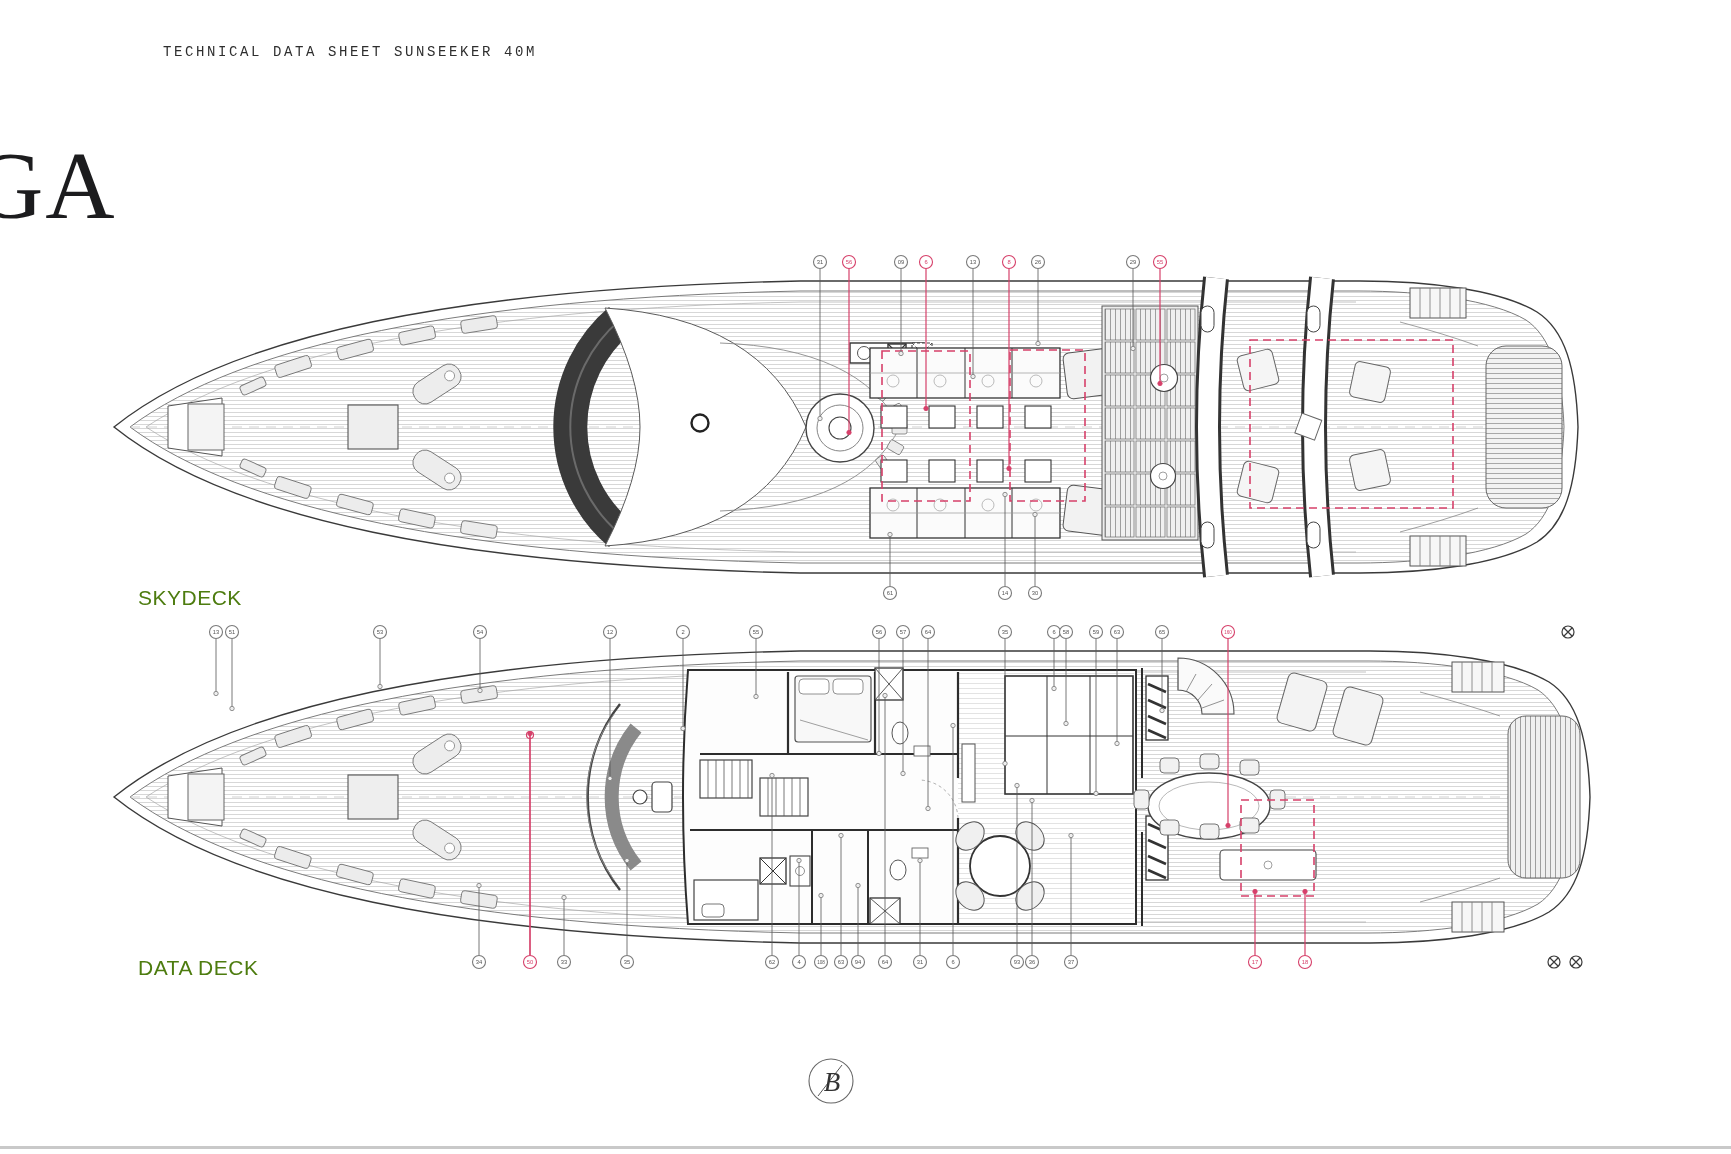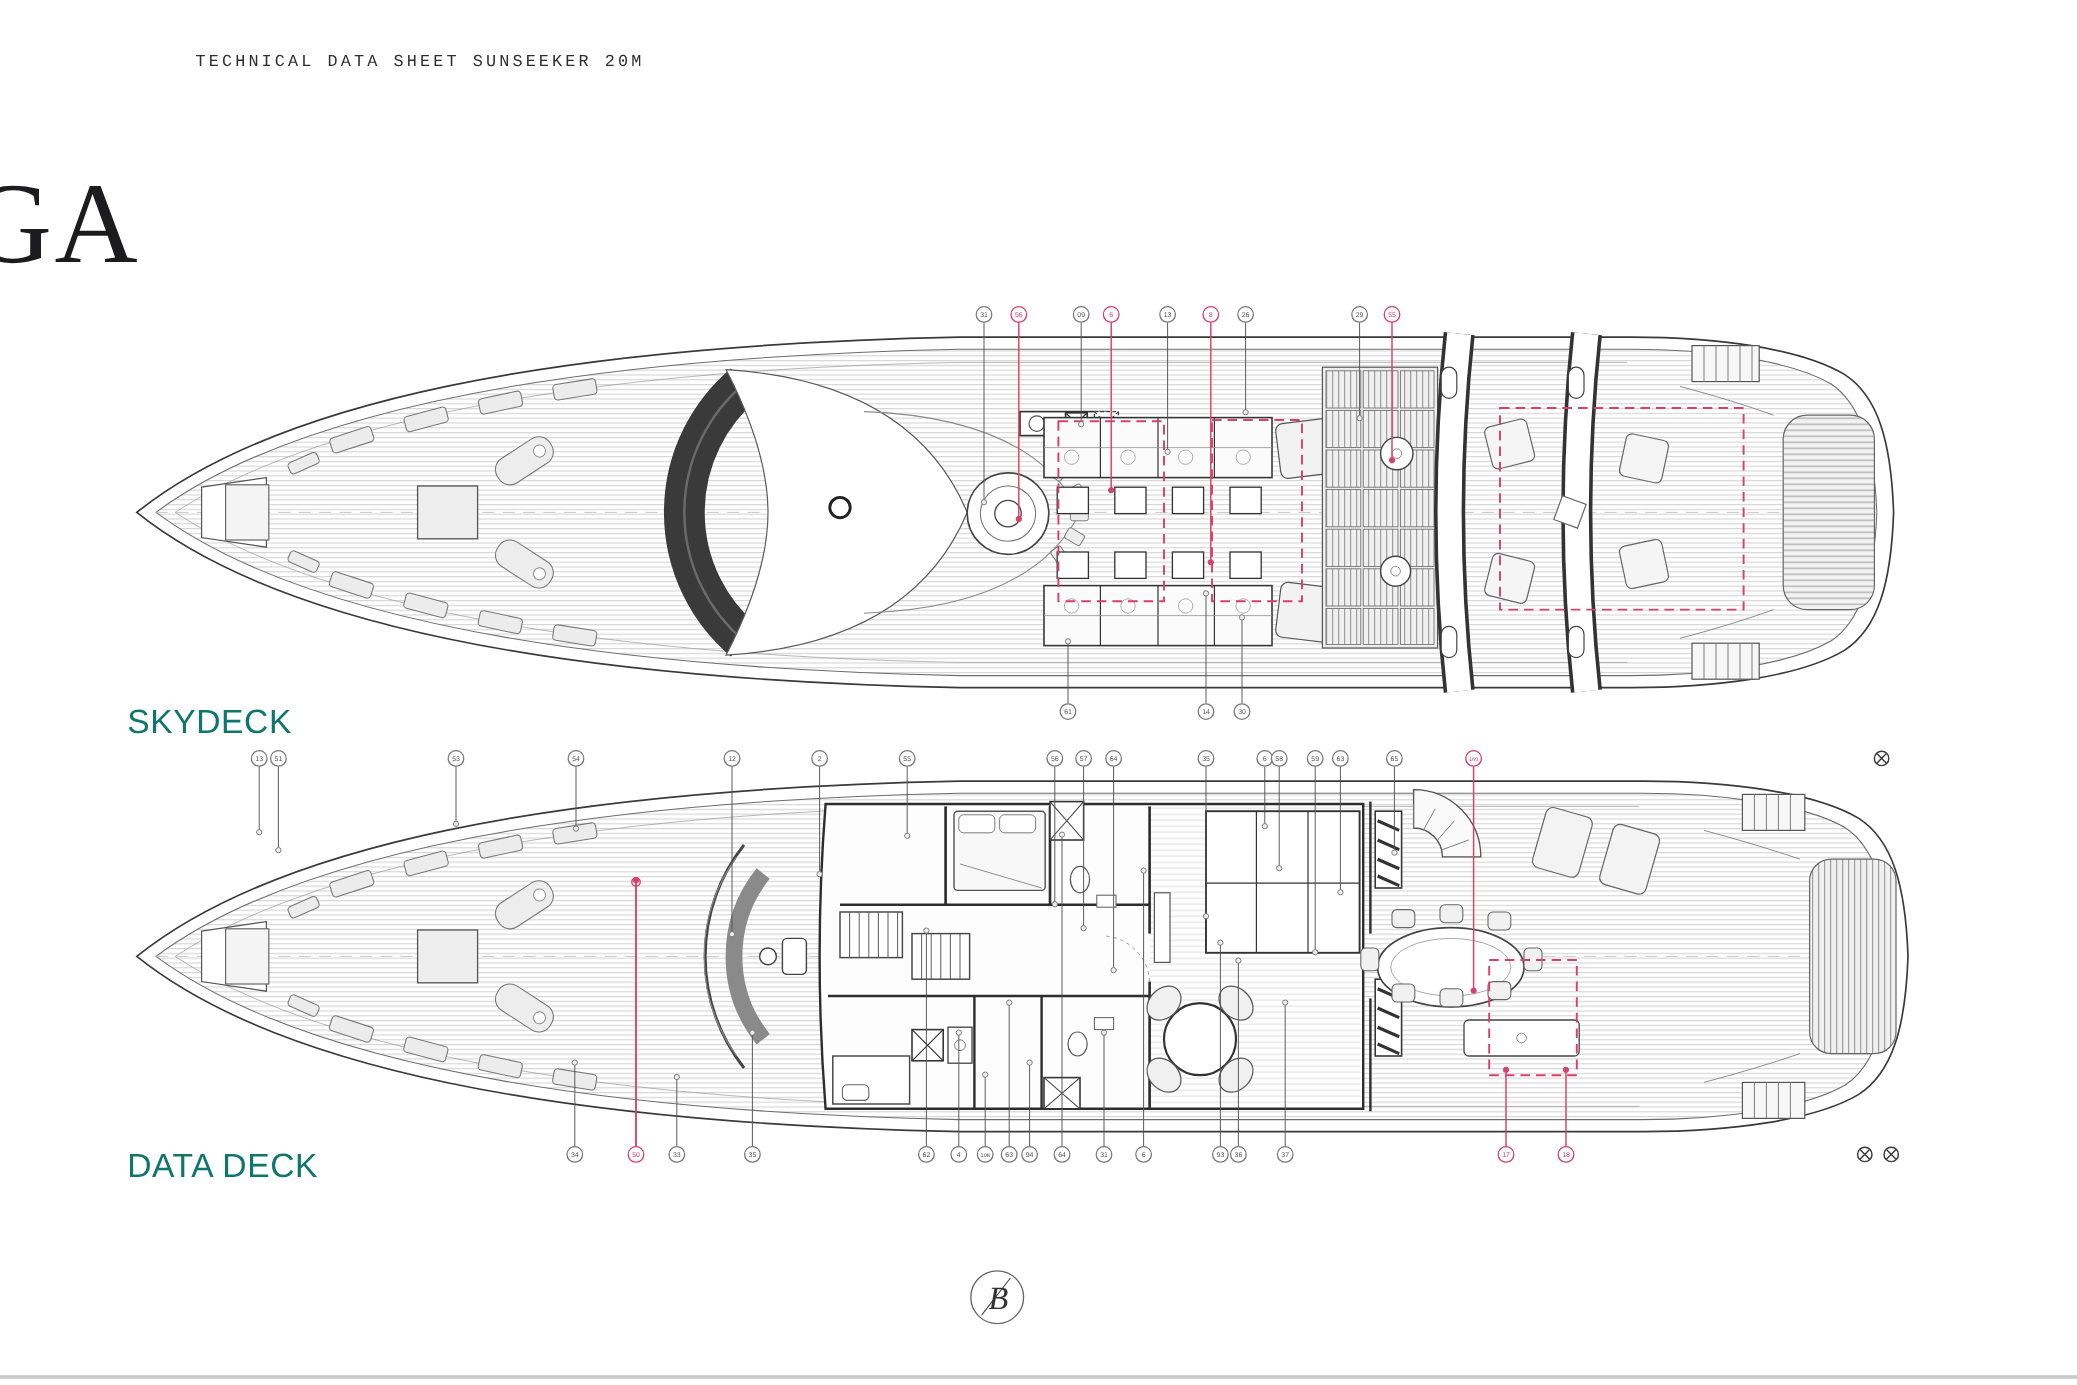--- a/index.html
+++ b/index.html
@@ -11,36 +11,36 @@
     position:absolute;left:163px;top:44px;
     font-family:"Liberation Mono","DejaVu Sans Mono",monospace;
     font-size:14px;letter-spacing:2.6px;color:#2e2e2e;white-space:nowrap;
   }
   .ga-watermark{
     position:absolute;left:-26px;top:138px;
     font-family:"Liberation Serif","DejaVu Serif",serif;
     font-size:96px;line-height:1;color:#1c1c1e;letter-spacing:2px;font-weight:500;
   }
   .deck-label{
-    position:absolute;font-size:28px;color:#0f766e;letter-spacing:0.5px;white-space:nowrap;
+    position:absolute;font-size:21px;color:#4d7c0f;letter-spacing:0.5px;white-space:nowrap;margin-left:32px;
   }
   .deck-label.skydeck{left:106px;top:586px;}
   .deck-label.upperdeck{left:106px;top:956px;}
   .plan{position:absolute;}
   .plan.skydeck{left:100px;top:248px;}
   .plan.upperdeck{left:100px;top:618px;}
   .logo{position:absolute;left:806px;top:1056px;width:50px;height:50px;}
   .bottom-rule{
     position:absolute;left:0;top:1146px;width:1731px;height:3px;background:#c9c9c9;
   }
 </style>
 </head>
 <body>
 
-<div class="header-title">TECHNICAL DATA SHEET SUNSEEKER 20M</div>
+<div class="header-title">TECHNICAL DATA SHEET SUNSEEKER 40M</div>
 <div class="ga-watermark">GA</div>
 <div class="deck-label skydeck">SKYDECK</div>
 <div class="deck-label upperdeck">DATA DECK</div>
 
 <div class="plan skydeck">
 <svg width="1500" height="358" viewBox="0 0 1500 358">
   <defs>
     <pattern id="hatchA" width="6" height="4" patternUnits="userSpaceOnUse">
       <rect width="6" height="4" fill="#ffffff"></rect>
           <line x1="0" y1="0.5" x2="6" y2="0.5" stroke="#d7d7d7" stroke-width="1"></line>

